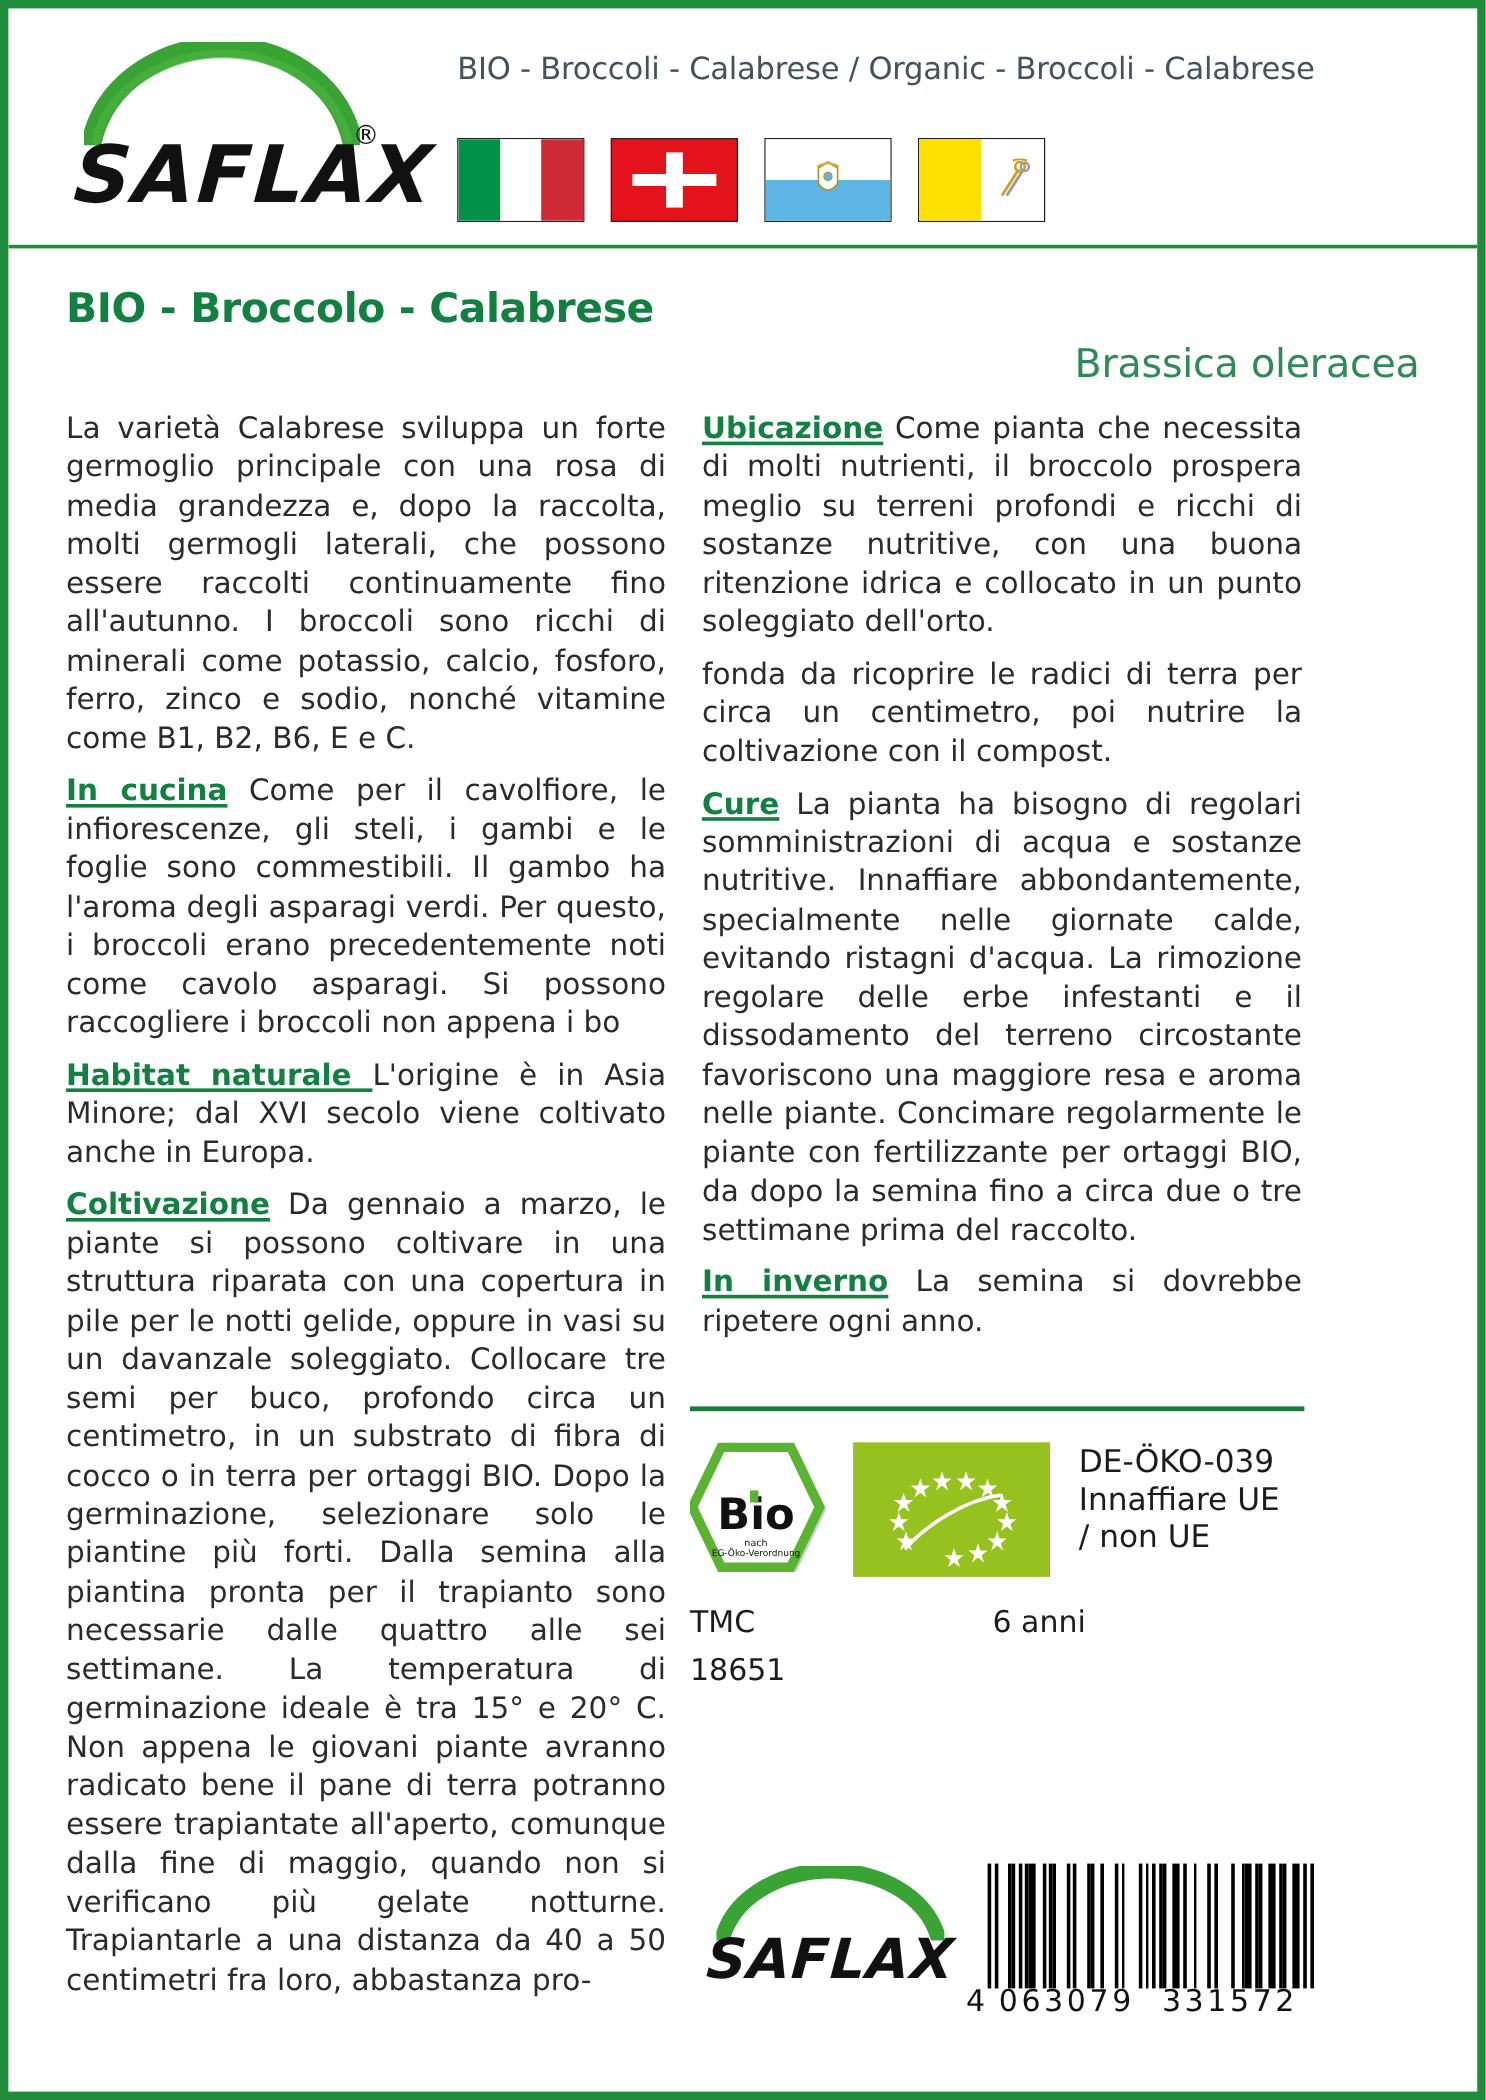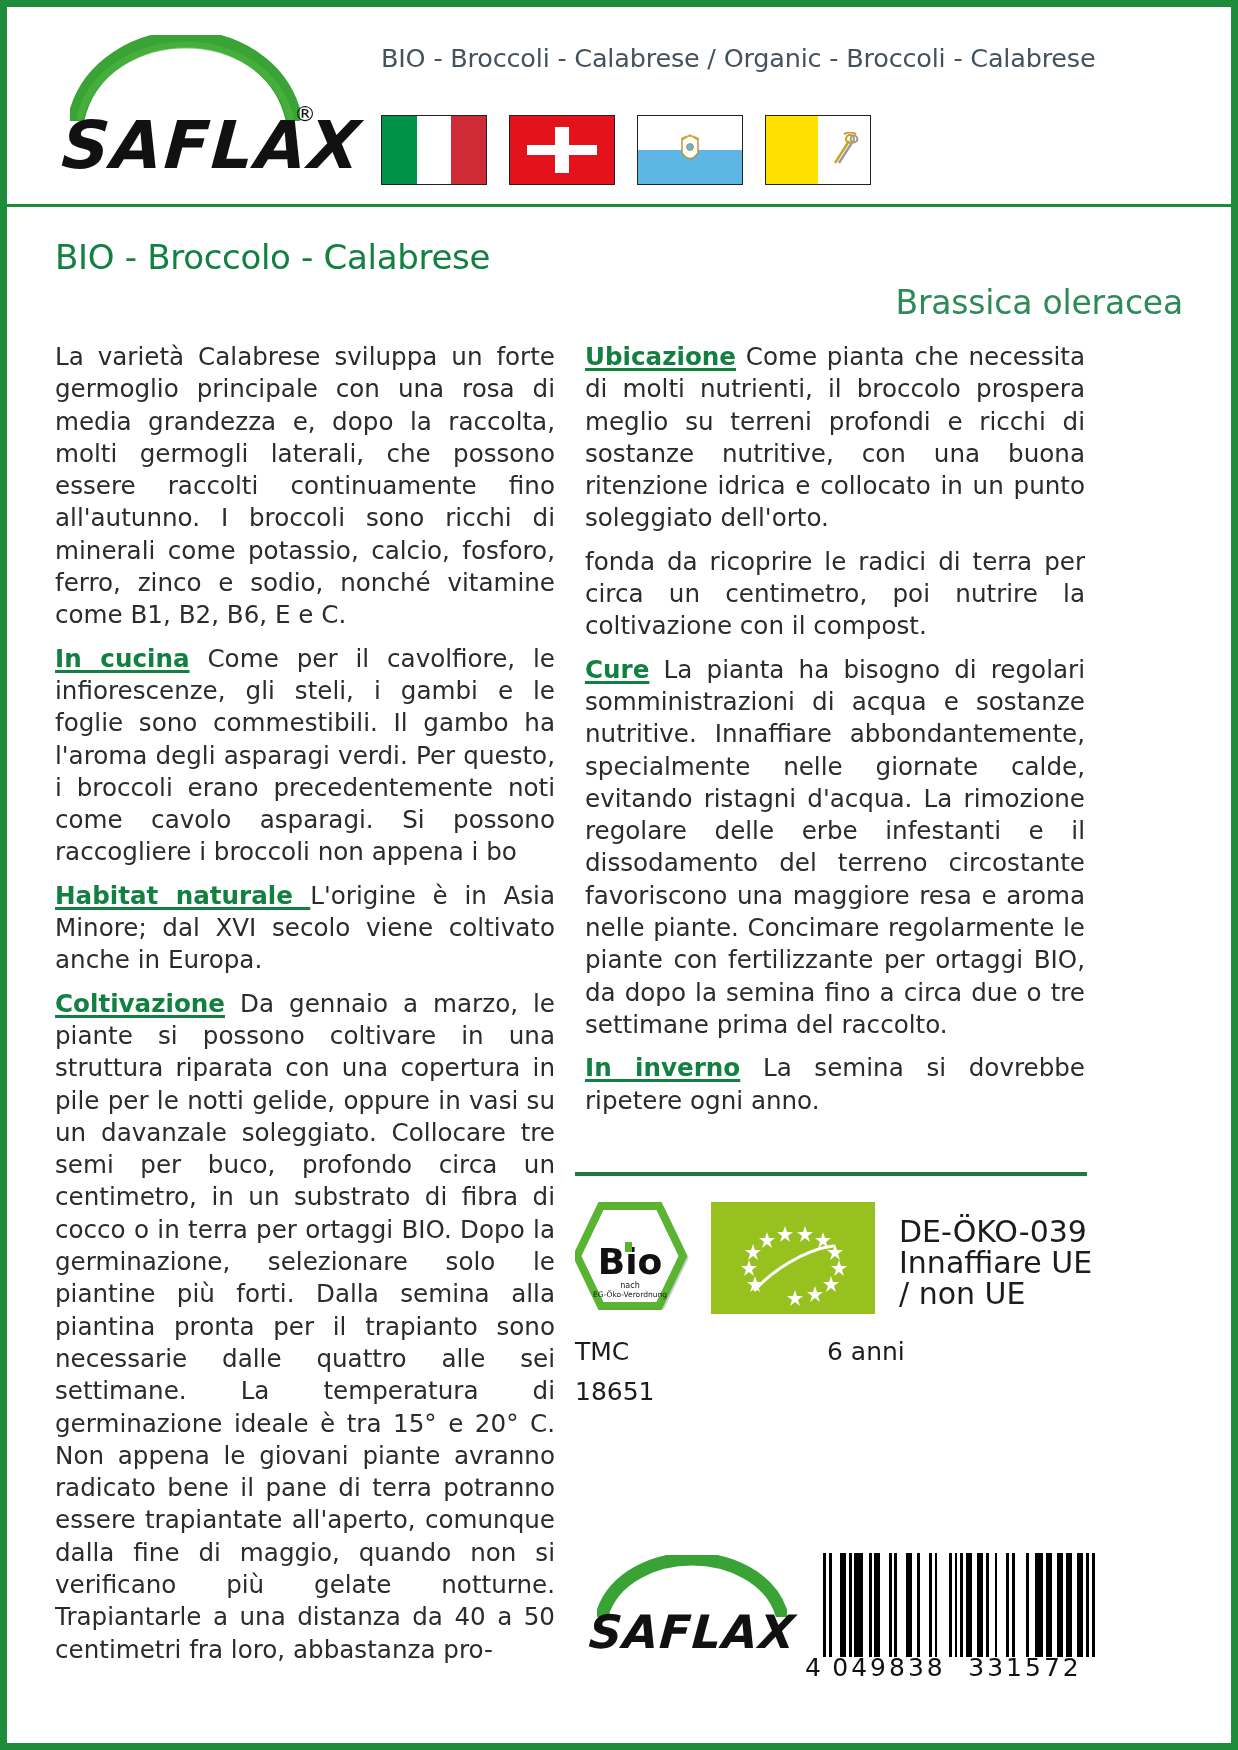--- a/index.html
+++ b/index.html
@@ -84,21 +84,21 @@
   .content{
     position:relative;
     padding:30px 48px 0 48px;
   }
   .title-row{
     position:relative;
     height:110px;
   }
   .main-title{
     position:absolute;left:0;top:0;
-    font-size:34px;font-weight:400;color:#118040;
+    font-size:34px;font-weight:700;color:#118040;
     letter-spacing:-0.3px;
   }
   .latin-name{
     position:absolute;right:0;top:46px;
     font-size:33px;color:#2e8b57;
     letter-spacing:-0.2px;
   }
 
   .columns{
     display:flex;
@@ -136,22 +136,22 @@
   .badge-row{
     display:flex;align-items:flex-start;gap:18px;
   }
   .bio-hex{
     position:relative;width:118px;height:112px;flex:none;
   }
   .eu-leaf{
     width:164px;height:112px;background:#96c11f;flex:none;position:relative;overflow:hidden;
   }
   .cert-text{
-    font-size:30px;line-height:31px;color:#1c1c1c;
-    margin-left:6px;margin-top:14px;
+    font-size:26px;line-height:31px;color:#1c1c1c;
+    margin-left:6px;margin-top:2px;
   }
   .meta{
     margin-top:18px;
     width:512px;
     font-size:25px;
     color:#1c1c1c;
   }
   .meta-row{
     display:flex;
     line-height:40px;
@@ -427,19 +427,19 @@
           <i style="width: 2.86316px; background: transparent;"></i>
           <i style="width: 2.86316px; background: rgb(0, 0, 0);"></i>
           <i style="width: 2.86316px; background: rgb(0, 0, 0);"></i>
           <i style="width: 2.86316px; background: transparent;"></i>
           <i style="width: 2.86316px; background: rgb(0, 0, 0);"></i>
           <i style="width: 2.86316px; background: transparent;"></i>
           <i style="width: 2.86316px; background: rgb(0, 0, 0);"></i>
         </div>
       <div class="bc-digits">
         <span class="bc-d0">4</span>
-        <span class="bc-d1">049838</span>
+        <span class="bc-d1">063079</span>
         <span class="bc-d2">331572</span>
       </div>
     </div>
   </div>
 
 </div>
 
 </body></html>

